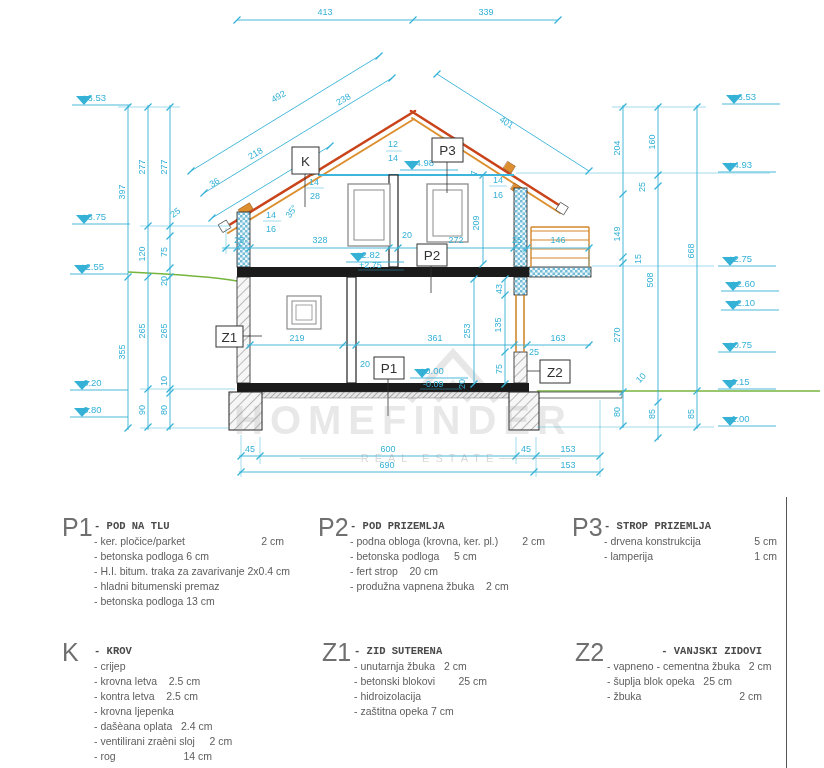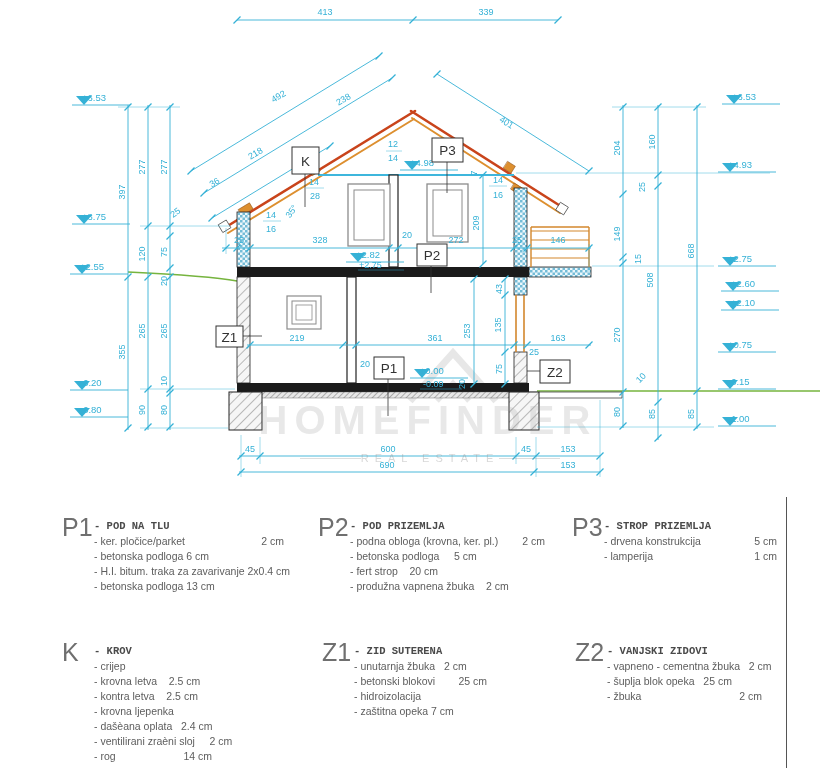--- a/index.html
+++ b/index.html
@@ -10,21 +10,21 @@
   .lblbox{fill:#fff;stroke:#333;stroke-width:1;}
   .lbltxt{fill:#333;font-size:13.5px;text-anchor:middle;font-family:"Liberation Sans",sans-serif;}
   
   .legend-block{position:absolute;color:#5a5a5a;}
   .big-id{position:absolute;left:0;top:2px;font-size:25px;color:#6f6f6f;}
   .lg-content{margin-left:32px;padding-top:9px;}
   .lg-title{font-weight:bold;font-size:10.5px;color:#4a4a4a;margin-bottom:2px;white-space:pre;font-family:Liberation Mono, monospace;}
   .lg-item{display:flex;font-size:10.5px;line-height:15px;white-space:pre;color:#5d5d5d;}
   .lg-item .v{margin-left:auto;padding-left:8px;}
   
-  .wm-title{position:absolute;left:228px;top:398px;width:400px;text-align:center;font-size:40px;font-weight:bold;letter-spacing:7px;color:rgba(150,150,150,0.22);}
+  .wm-title{position:absolute;left:234px;top:398px;width:400px;font-size:40px;font-weight:bold;letter-spacing:7px;color:rgba(150,150,150,0.22);}
   .wm-sub{position:absolute;left:300px;top:452px;width:260px;display:flex;align-items:center;color:rgba(150,150,150,0.38);font-size:11px;letter-spacing:6px;}
   .wm-line{flex:1;height:1px;background:rgba(150,150,150,0.32);}
   .frame-line{position:absolute;left:786px;top:497px;width:1px;height:271px;background:#555;}
 </style>
 </head>
 <body>
 
 <svg id="drawing" width="824" height="500" viewBox="0 0 824 500">
   <defs>
     <pattern id="pconc" patternUnits="userSpaceOnUse" width="7" height="7" patternTransform="rotate(45)">
@@ -384,20 +384,21 @@
 </div>
 
 <div id="legend">
     <div class="legend-block" style="left: 62px; top: 511px;">
       <div class="big-id">P1</div>
       <div class="lg-content" style="width: 190px;">
         <div class="lg-title">- POD NA TLU</div>
         <div class="lg-item"><span>- ker. pločice/parket</span><span class="v">2 cm</span></div>
         <div class="lg-item"><span>- betonska podloga 6 cm</span></div>
         <div class="lg-item"><span>- H.I. bitum. traka za zavarivanje 2x0.4 cm</span></div>
+        <div class="lg-item"><span>- hladni bitumenski premaz</span></div>
         <div class="lg-item"><span>- betonska podloga 13 cm</span></div>
       </div>
     </div>
     <div class="legend-block" style="left: 318px; top: 511px;">
       <div class="big-id">P2</div>
       <div class="lg-content" style="width: 195px;">
         <div class="lg-title">- POD PRIZEMLJA</div>
         <div class="lg-item"><span>- podna obloga (krovna, ker. pl.)</span><span class="v">2 cm</span></div>
         <div class="lg-item"><span>- betonska podloga     5 cm</span></div>
         <div class="lg-item"><span>- fert strop    20 cm</span></div>
@@ -430,21 +431,21 @@
       <div class="lg-content" style="width: 130px;">
         <div class="lg-title">- ZID SUTERENA</div>
         <div class="lg-item"><span>- unutarnja žbuka   2 cm</span></div>
         <div class="lg-item"><span>- betonski blokovi        25 cm</span></div>
         <div class="lg-item"><span>- hidroizolacija</span></div>
         <div class="lg-item"><span>- zaštitna opeka 7 cm</span></div>
       </div>
     </div>
     <div class="legend-block" style="left: 575px; top: 636px;">
       <div class="big-id">Z2</div>
-      <div class="lg-content" style="width: 155px;">
+      <div class="lg-content" style="width: 155px; text-align: right;">
         <div class="lg-title">- VANJSKI ZIDOVI</div>
         <div class="lg-item"><span>- vapneno - cementna žbuka   2 cm</span></div>
         <div class="lg-item"><span>- šuplja blok opeka   25 cm</span></div>
         <div class="lg-item"><span>- žbuka</span><span class="v">2 cm</span></div>
       </div>
     </div>
   </div>
 
 <div class="frame-line"></div>
 

